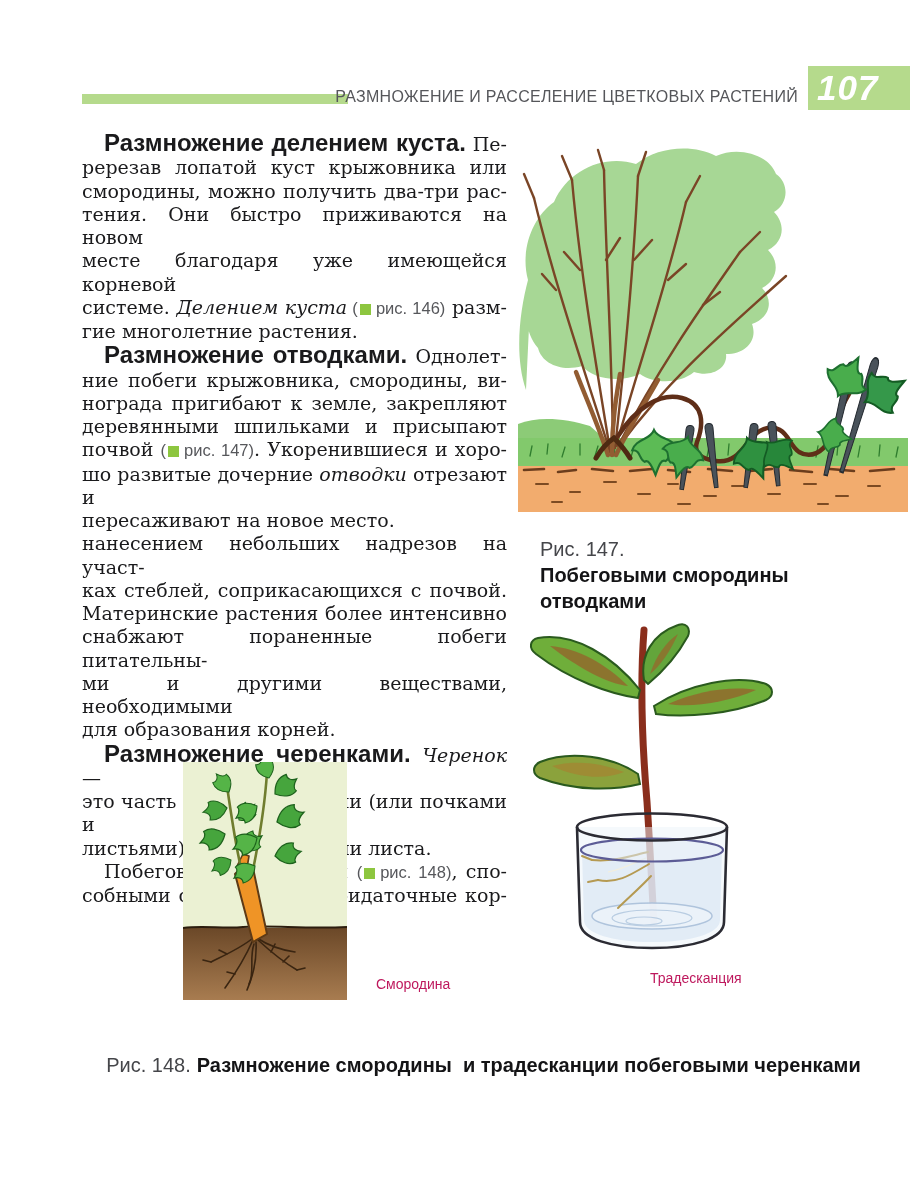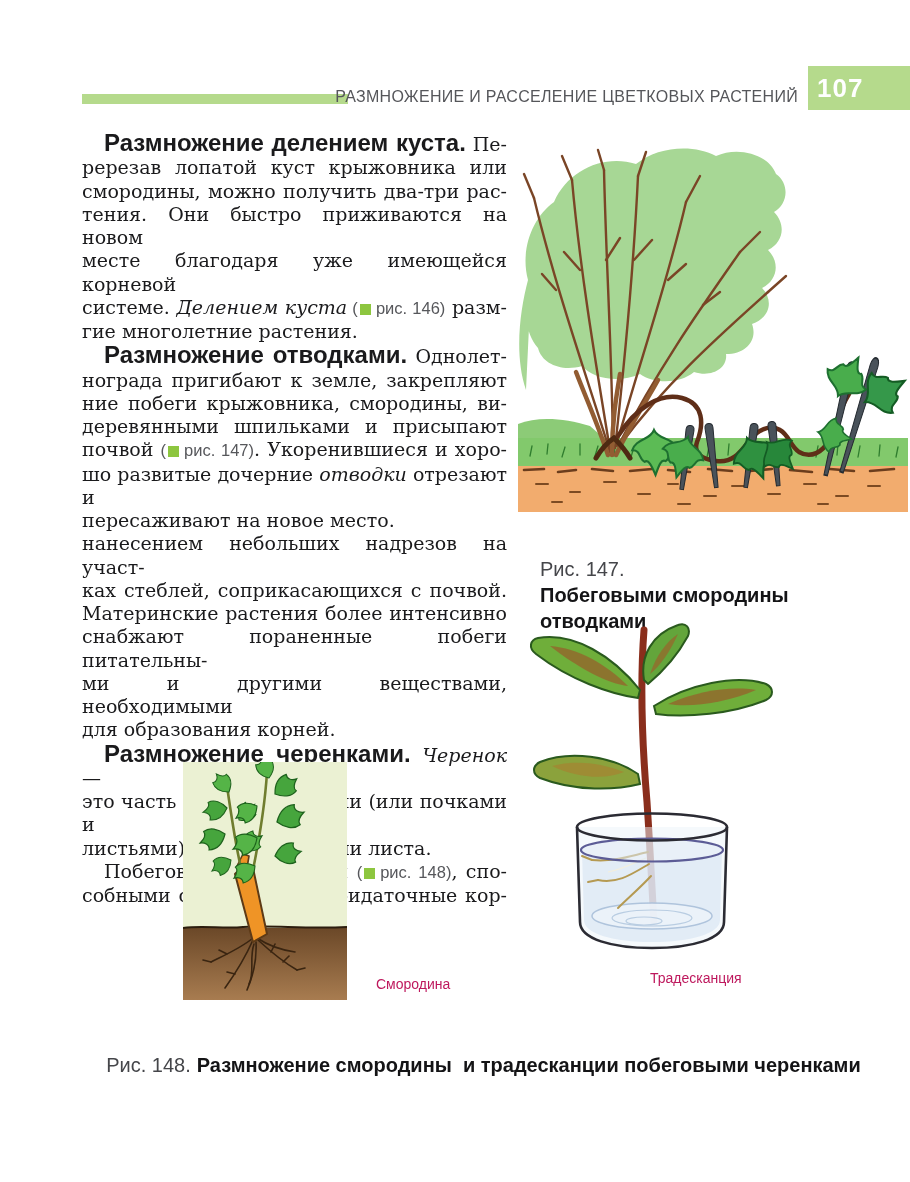--- a/index.html
+++ b/index.html
@@ -3,38 +3,38 @@
 <meta charset="utf-8">
 <style>
   html,body{margin:0;padding:0;background:#ffffff;}
   .page{position:relative;width:910px;height:1107px;background:#fff;overflow:hidden;
         font-family:"Liberation Sans",sans-serif;}
   
   .green-bar{position:absolute;left:82px;top:94px;width:266px;height:10px;background:var(--accent-green,#b5da8c);}
   .running-head{position:absolute;top:88px;right:112px;font-size:16px;letter-spacing:.3px;
         color:var(--header-text,#55565a);font-family:"Liberation Sans",sans-serif;}
   .page-badge{position:absolute;left:808px;top:66px;width:102px;height:44px;background:var(--accent-green,#b5da8c);
-        color:#fff;font-weight:bold;font-size:26px;line-height:44px;padding-left:9px;box-sizing:border-box;
-        letter-spacing:1px;}
+        color:#fff;font-weight:bold;font-size:35px;line-height:44px;padding-left:9px;box-sizing:border-box;
+        letter-spacing:1px;font-style:italic;}
   
   .text-column{position:absolute;left:82px;top:131px;width:425px;color:var(--body-text,#1a1a1c);
         font-family:"DejaVu Serif","Liberation Serif",serif;font-size:19px;}
   .tline{line-height:23.25px;text-align:justify;text-align-last:justify;}
   .tline.fin{text-align-last:left;}
   .tline.ind{text-indent:22px;}
   .s-b{font-family:"Liberation Sans",sans-serif;font-weight:bold;font-size:24px;}
   .s-i{font-style:italic;}
   .s-f{font-family:"Liberation Sans",sans-serif;font-size:16.5px;color:var(--fig-ref,#56575b);}
   .sq{display:inline-block;width:11px;height:11px;background:var(--fig-square,#8dc63f);
       margin:0 5px 0 2px;transform:translateY(1px);}
   
   .fig147{position:absolute;left:518px;top:140px;width:390px;height:372px;}
   .fig-smorodina{position:absolute;left:183px;top:762px;width:164px;height:238px;}
   .fig-tradescantia{position:absolute;left:528px;top:622px;width:255px;height:330px;}
-  .cap147{position:absolute;left:540px;top:556px;font-size:20px;line-height:26px;}
+  .cap147{position:absolute;left:540px;top:536px;font-size:20px;line-height:26px;}
   .cap-num{color:#45464a;font-weight:normal;}
   .cap-bold{color:#141416;font-weight:bold;}
   .cap148{position:absolute;left:84px;top:1031px;font-size:20px;white-space:pre-wrap;}
   .cap148 .cap-num{margin-right:6px;text-align:right;}
   .plant-label{position:absolute;font-size:14px;color:#be185d;}
   .label-smorodina{left:376px;top:976px;}
   .label-tradescantia{left:650px;top:970px;}
 </style>
 </head>
 <body>
@@ -47,22 +47,22 @@
 
   <main class="text-column" id="text-column">
       <div class="tline ind"><span class="s-b">Размножение делением куста.</span><span> Пе-</span></div>
       <div class="tline"><span>ререзав лопатой куст крыжовника или</span></div>
       <div class="tline"><span>смородины, можно получить два-три рас-</span></div>
       <div class="tline"><span>тения. Они быстро приживаются на новом</span></div>
       <div class="tline"><span>месте благодаря уже имеющейся корневой</span></div>
       <div class="tline"><span>системе. </span><span class="s-i">Делением куста</span><span class="s-f"> (</span><span class="sq"></span><span class="s-f">рис. 146)</span><span> разм-</span></div>
       <div class="tline fin"><span>гие многолетние растения.</span></div>
       <div class="tline ind"><span class="s-b">Размножение отводками.</span><span> Однолет-</span></div>
+      <div class="tline"><span>ние побеги крыжовника, смородины, ви-</span></div>
       <div class="tline"><span>нограда пригибают к земле, закрепляют</span></div>
-      <div class="tline"><span>ние побеги крыжовника, смородины, ви-</span></div>
       <div class="tline"><span>деревянными шпильками и присыпают</span></div>
       <div class="tline"><span>почвой </span><span class="s-f">(</span><span class="sq"></span><span class="s-f">рис. 147)</span><span>. Укоренившиеся и хоро-</span></div>
       <div class="tline"><span>шо развитые дочерние </span><span class="s-i">отводки</span><span> отрезают и</span></div>
       <div class="tline fin"><span>пересаживают на новое место.</span></div>
       <div class="tline"><span>нанесением небольших надрезов на участ-</span></div>
       <div class="tline"><span>ках стеблей, соприкасающихся с почвой.</span></div>
       <div class="tline"><span>Материнские растения более интенсивно</span></div>
       <div class="tline"><span>снабжают пораненные побеги питательны-</span></div>
       <div class="tline"><span>ми и другими веществами, необходимыми</span></div>
       <div class="tline fin"><span>для образования корней.</span></div>

